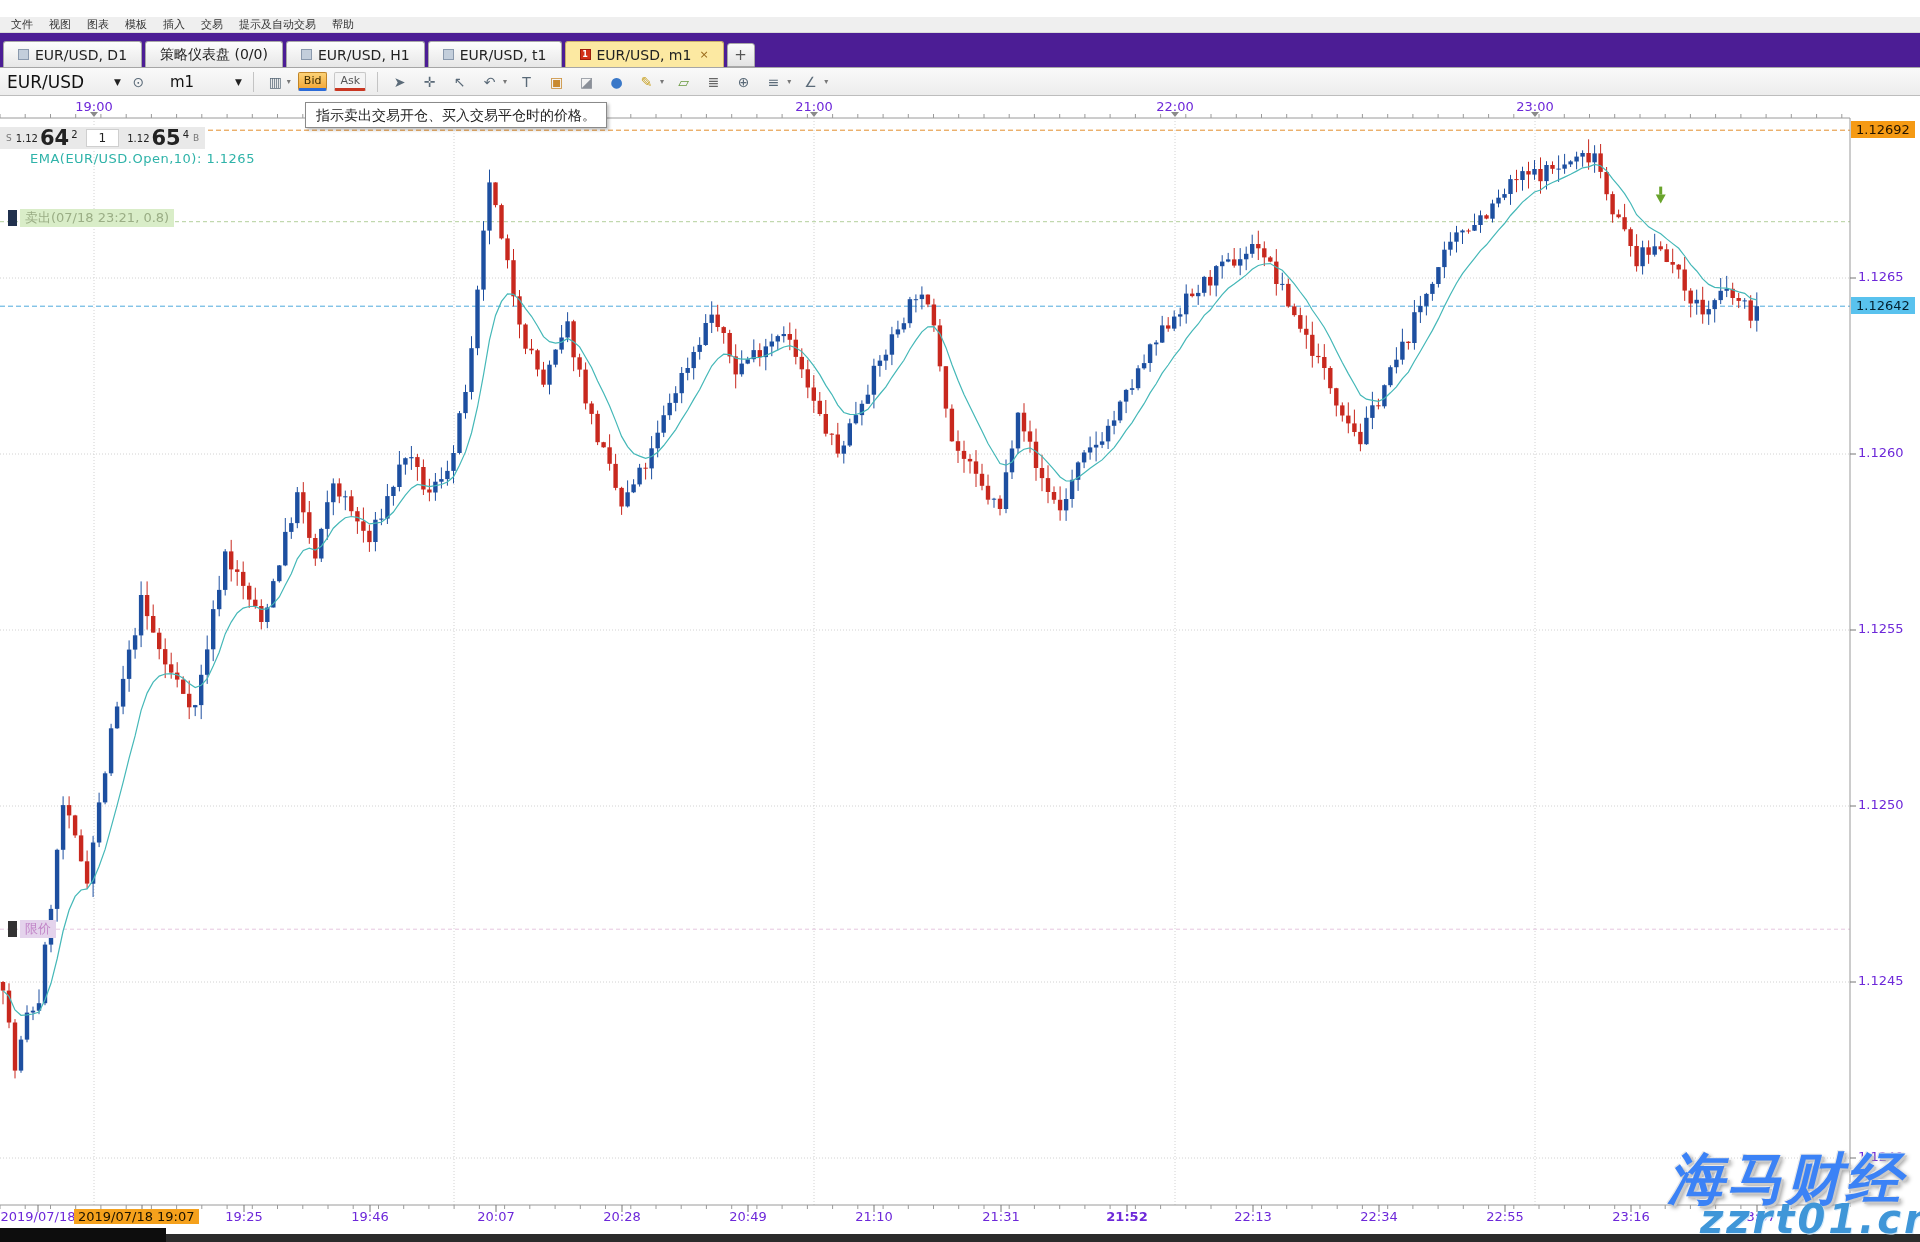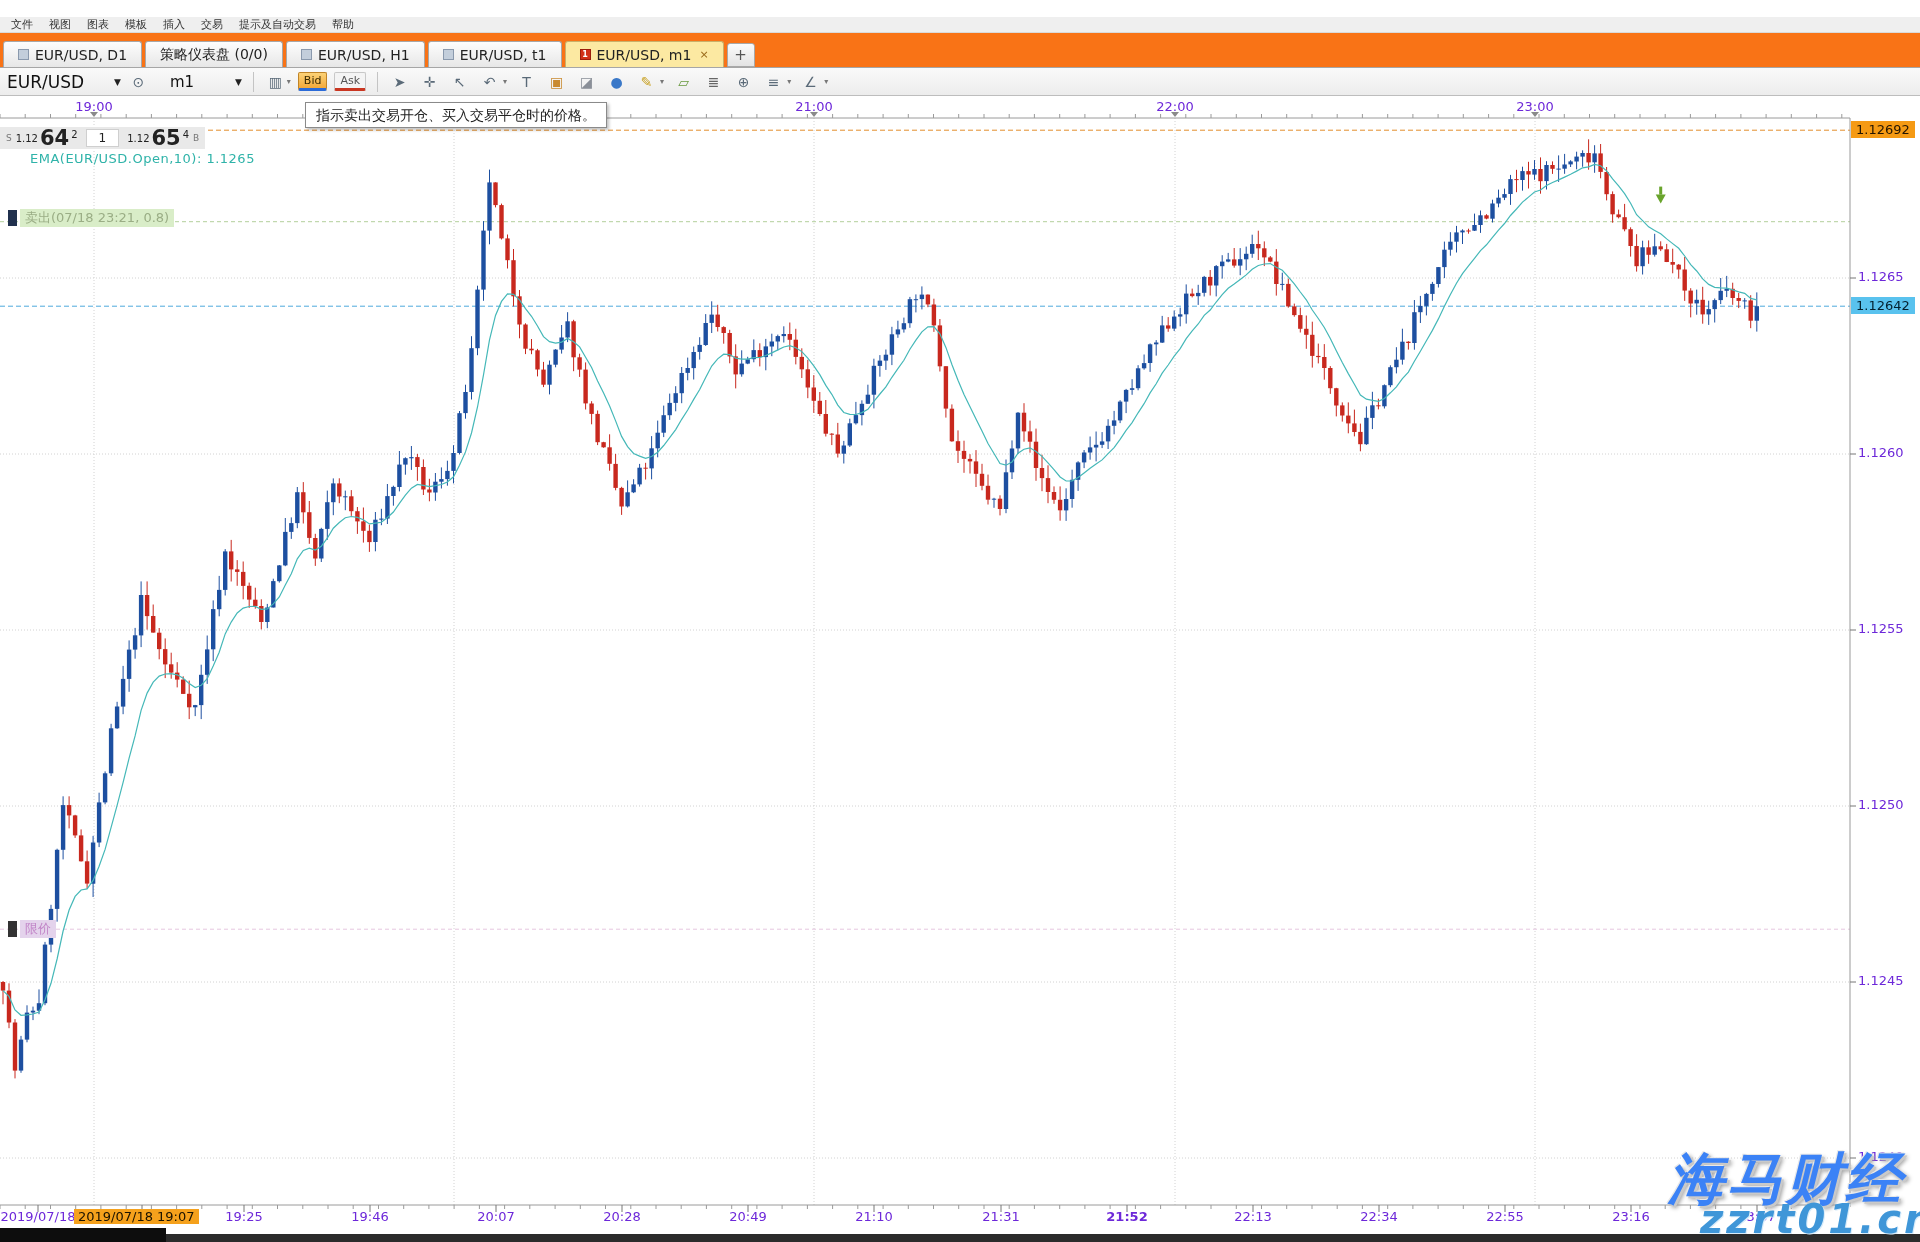--- a/index.html
+++ b/index.html
@@ -9,21 +9,21 @@
   .titlebar{position:absolute;left:0;top:0;width:1920px;height:17px;
     background:linear-gradient(#f5f5f5,#dcdcdc);border-bottom:1px solid #c6c6c6;
     display:flex;align-items:center;padding:0 5px;box-sizing:border-box;gap:10px;font-size:11px;font-weight:bold;}
   .promo-badge{background:#d22d22;color:#fff;font-size:9px;font-weight:normal;
     padding:1px 7px;border-radius:2px;letter-spacing:1px;}
   
   .menubar{position:absolute;left:0;top:17px;width:1920px;height:16px;background:#efefef;
     border-bottom:1px solid #dadada;display:flex;align-items:center;padding:0 3px;box-sizing:border-box;font-size:11px;color:#333;}
   .menu-item{padding:0 8px;cursor:default;white-space:nowrap;}
   
-  .tabstrip{position:absolute;left:0;top:33px;width:1920px;height:35px;background:#f97316;
+  .tabstrip{position:absolute;left:0;top:33px;width:1920px;height:35px;background:#4c1d95;
     border-bottom:1px solid #a6a6a6;display:flex;align-items:flex-end;padding:0 3px;box-sizing:border-box;gap:3px;}
   .tab{height:26px;display:flex;align-items:center;gap:6px;padding:0 14px;
     background:linear-gradient(#fdfdfd,#e7e7e7);border:1px solid #a8a8a8;border-bottom:none;
     border-radius:3px 3px 0 0;font-size:14px;color:#222;white-space:nowrap;box-sizing:border-box;}
   .tab.active{background:#fce9a2;border-color:#c9b06a;}
   .tab-icon{width:11px;height:11px;background:#c3cedb;border:1px solid #8a99ad;display:inline-block;box-sizing:border-box;}
   .tab-icon.red{background:#d23018;border-color:#9c1d0c;color:#fff;font-size:8px;line-height:9px;text-align:center;font-weight:bold;}
   .tab-close{color:#9a6a1a;font-size:11px;margin-left:2px;}
   .newtab{width:28px;height:24px;background:linear-gradient(#fbfbfb,#e3e3e3);border:1px solid #a8a8a8;
     border-radius:3px 3px 0 0;text-align:center;line-height:22px;font-size:15px;color:#555;box-sizing:border-box;}

